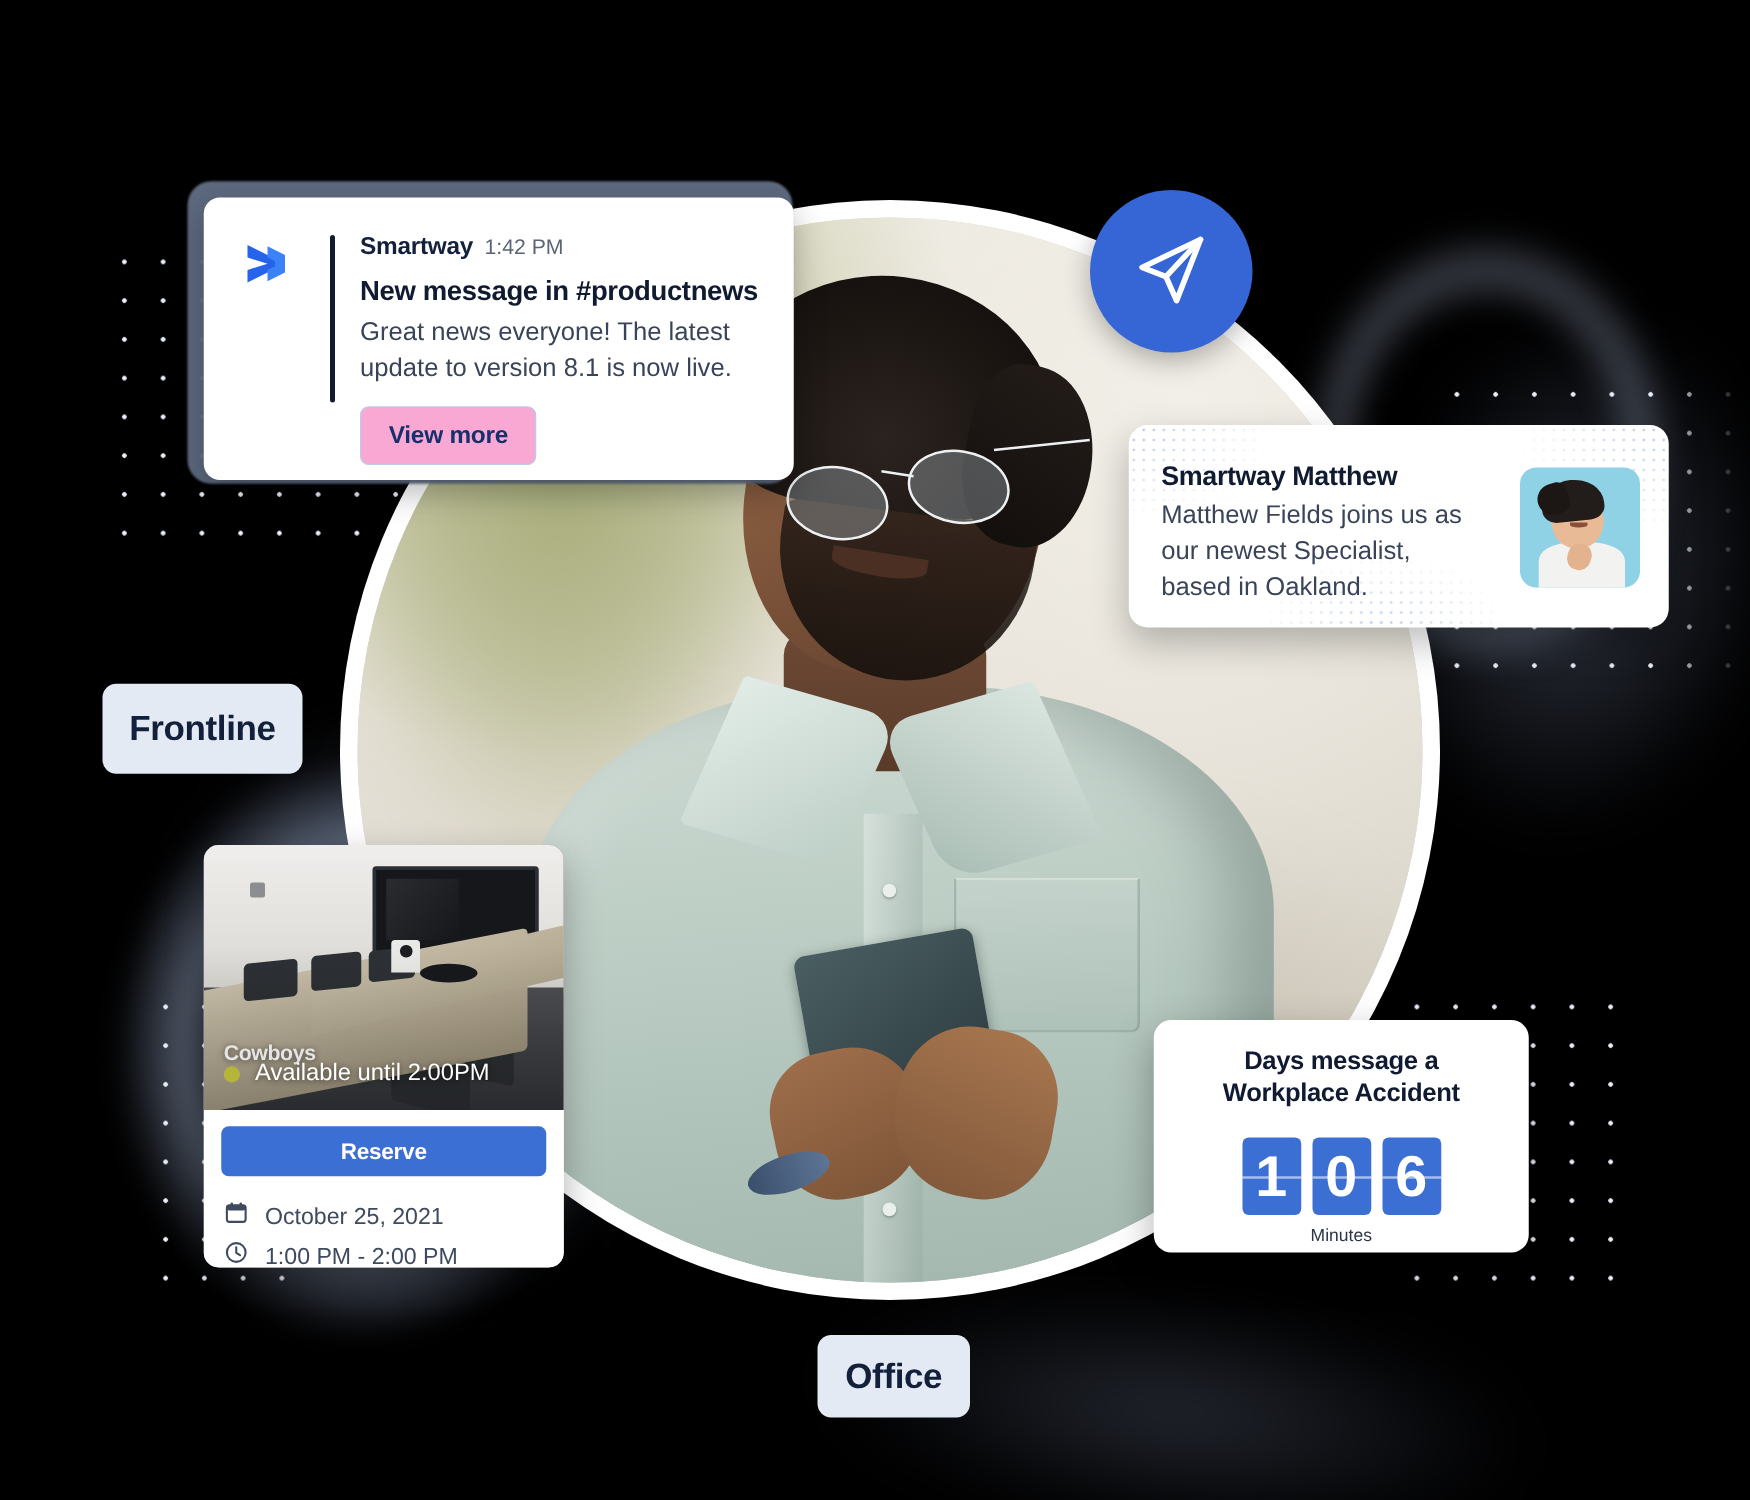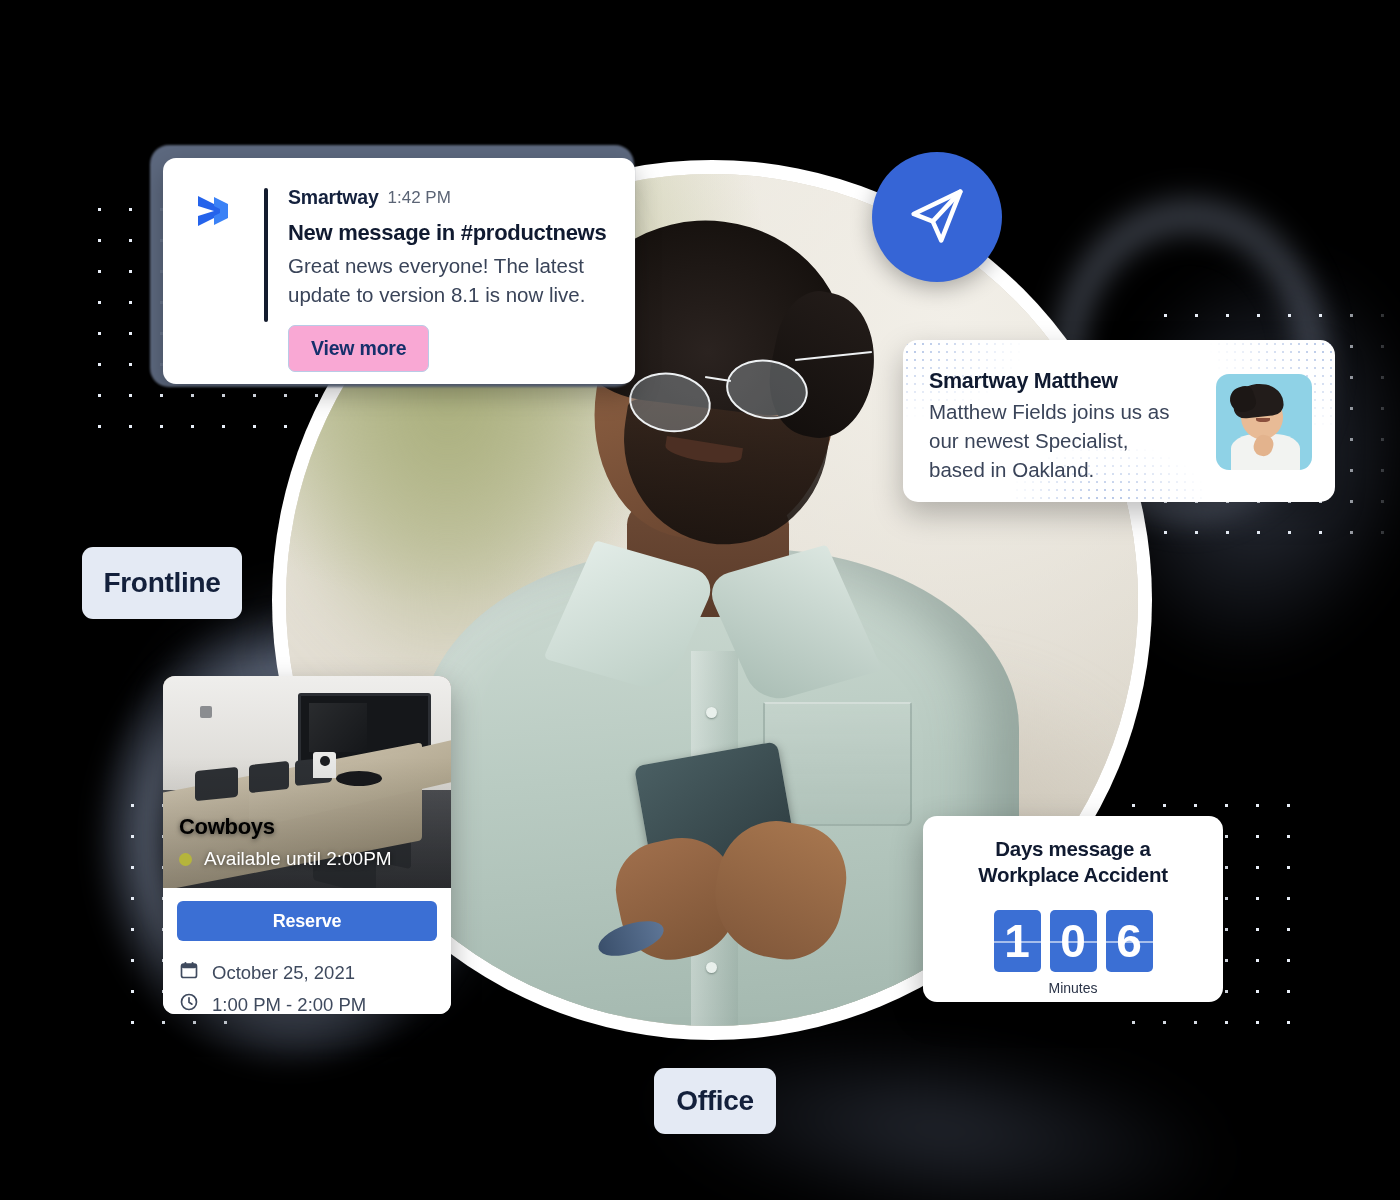--- a/index.html
+++ b/index.html
@@ -290,21 +290,21 @@
   .rc3{left:46%;top:39%;width:13%;height:12%;transform:skewY(-6deg);}
   .rc4{left:72%;top:52%;width:17%;height:19%;transform:skewY(10deg);}
   .rc5{left:66%;top:66%;width:20%;height:22%;transform:skewY(12deg);}
   .rc6{left:52%;top:80%;width:22%;height:20%;transform:skewY(14deg);}
   .rp-cam{position:absolute;left:52%;top:36%;width:8%;height:12%;background:#e9e9e7;border-radius:3px 3px 0 0;}
   .rp-camlens{position:absolute;left:54.5%;top:37.5%;width:3.5%;height:5%;background:#1b1d20;border-radius:50%;}
   .rp-puck{position:absolute;left:60%;top:45%;width:16%;height:7%;background:#18191c;border-radius:50%;}
   .rp-out{position:absolute;left:13%;top:14%;width:4%;height:6%;background:#8b8d90;border-radius:2px;}
   .room-overlay{position:absolute;left:0;bottom:0;width:100%;height:62%;
     background:linear-gradient(180deg,rgba(0,0,0,0),rgba(0,0,0,.22));}
-  .room-name{position:absolute;left:16px;bottom:48px;font-size:22px;font-weight:700;color:#000000;letter-spacing:-.3px;text-shadow:0 1px 5px rgba(0,0,0,.55);}
+  .room-name{position:absolute;left:16px;bottom:35px;font-size:17px;font-weight:700;color:#e5e5e5;letter-spacing:-.3px;text-shadow:0 1px 5px rgba(0,0,0,.55);}
   .room-avail{position:absolute;left:16px;bottom:18px;display:flex;align-items:center;gap:12px;}
   .avail-dot{width:13px;height:13px;border-radius:50%;background:#b5b53c;display:block;}
   .avail-txt{font-size:19px;color:#fff;text-shadow:0 1px 5px rgba(0,0,0,.6);}
   .room-foot{position:absolute;left:0;top:212px;width:100%;height:126px;background:#fff;}
   .reserve{
     position:absolute;left:14px;top:13px;width:260px;height:40px;border-radius:6px;
     background:#3b6fd4;color:#fff;font-size:18px;font-weight:700;border:none;cursor:pointer;
     display:flex;align-items:center;justify-content:center;letter-spacing:-.2px;
   }
   .meta{position:absolute;left:16px;display:flex;align-items:center;gap:13px;color:#3f4a5e;font-size:18.5px;}

